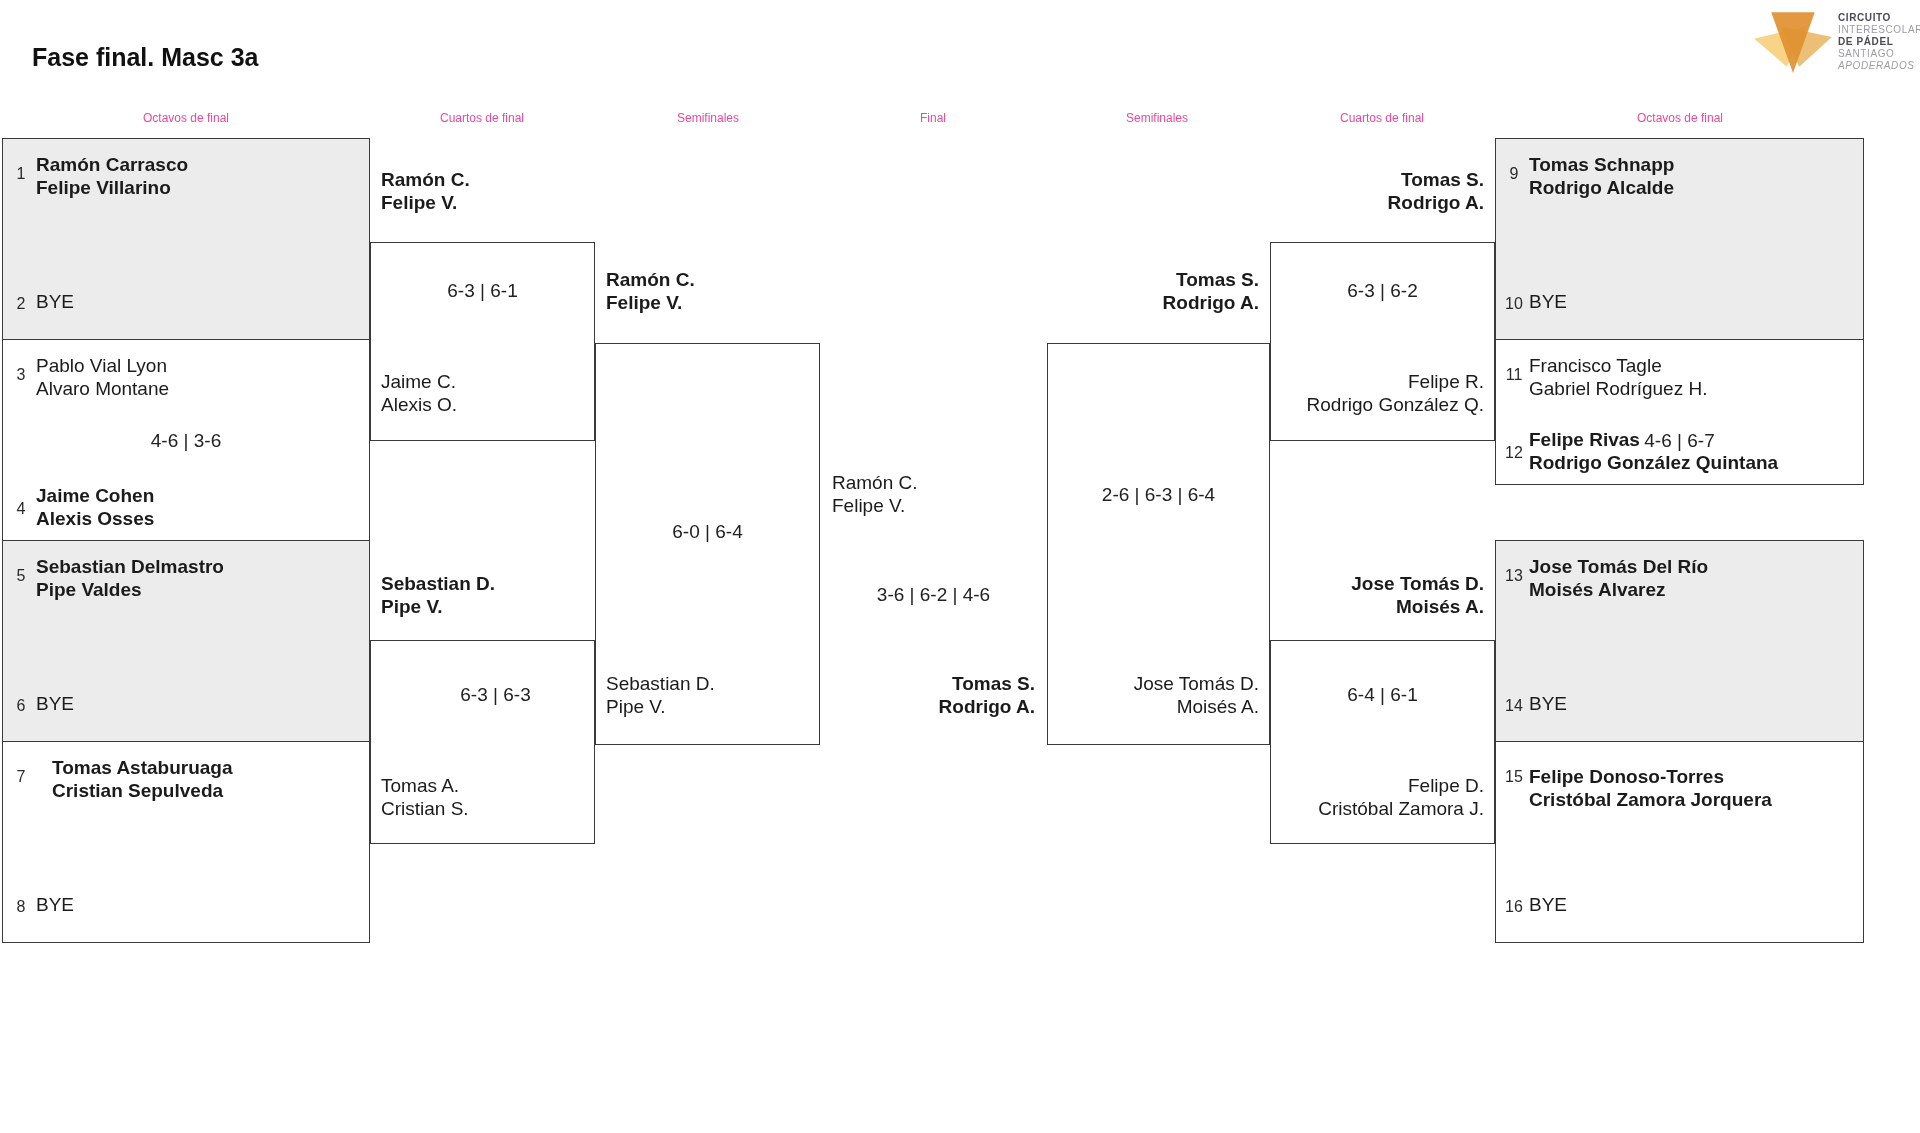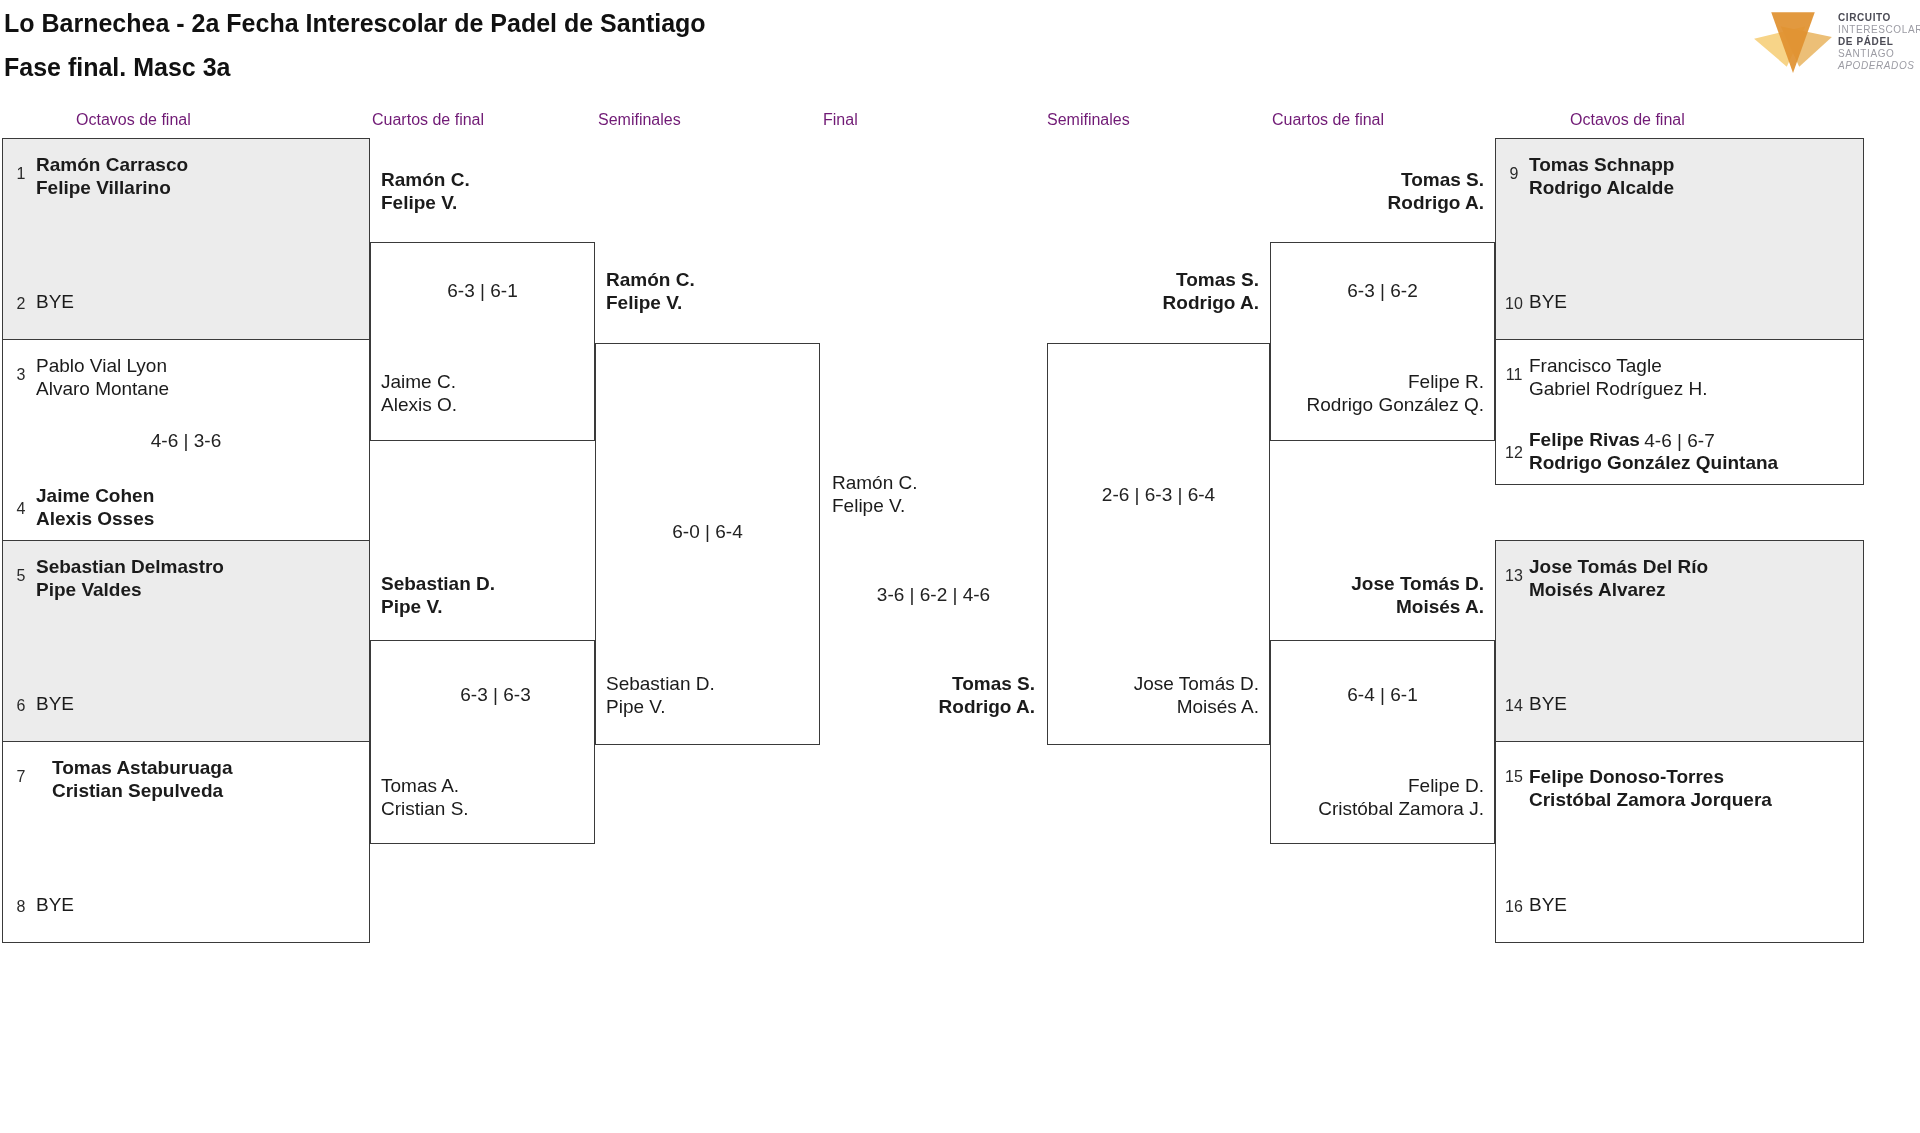--- a/index.html
+++ b/index.html
@@ -1,42 +1,41 @@
 <!DOCTYPE html>
 <html><head>
 <meta charset="utf-8">
 <style>
   html,body{margin:0;padding:0;background:#fff;}
   #stage{
     position:relative;width:1920px;height:1133px;background:#ffffff;overflow:hidden;
     font-family:"Liberation Sans", sans-serif;color:#1b1b1b;
   }
   .title-line{position:absolute;left:4px;font-size:25px;line-height:34px;font-weight:700;color:#111;white-space:nowrap;}
-  .round-header{position:absolute;top:111px;width:220px;text-align:left;font-size:16px;font-weight:500;color:#701a75;white-space:nowrap;}
+  .round-header{position:absolute;top:111px;width:220px;text-align:center;font-size:12px;font-weight:500;color:#ec4899;white-space:nowrap;}
   .box{position:absolute;border:1px solid #3a3a3a;background:#ffffff;box-sizing:border-box;}
   .box.shaded{background:#ececec;}
   .seed{position:absolute;width:24px;text-align:center;font-size:16px;color:#2a2a2a;white-space:nowrap;}
   .team{position:absolute;font-size:19px;line-height:23px;color:#1b1b1b;white-space:nowrap;}
   .team.winner{font-weight:700;}
   .team.right{text-align:right;}
   .bye{position:absolute;font-size:19px;color:#1b1b1b;white-space:nowrap;}
   .score{position:absolute;text-align:center;font-size:19px;color:#222;white-space:nowrap;}
   
   .logo-emblem{position:absolute;left:1752px;top:6px;}
   .logo-text{position:absolute;left:1838px;top:12px;font-size:10px;line-height:12px;letter-spacing:0.6px;color:#9b9ba3;white-space:nowrap;}
   .logo-text .dark{color:#4b4b55;font-weight:700;}
   .logo-text .it{font-style:italic;}
 </style>
 </head>
 <body>
 
 <div id="stage">
 
-  <div class="title-line" style="top:6px;">Lo Barnechea - 2a Fecha Interescolar de Padel de Santiago</div>
-  <div class="title-line" style="top:50px;">Fase final. Masc 3a</div>
+  <div class="title-line" style="top:40px;margin-left:28px;">Fase final. Masc 3a</div>
 
   <svg class="logo-emblem" width="82" height="70" viewBox="0 0 100 90">
     <polygon points="0,42 66,26 42,78" fill="#F7D488"></polygon>
     <polygon points="100,40 34,26 58,78" fill="#ECBF77"></polygon>
     <polygon points="22,8 78,8 50,86" fill="#E0902F" opacity="0.92"></polygon>
   </svg>
   <div class="logo-text">
     <div class="dark">CIRCUITO</div>
     <div>INTERESCOLAR</div>
     <div class="dark">DE PÁDEL</div>

